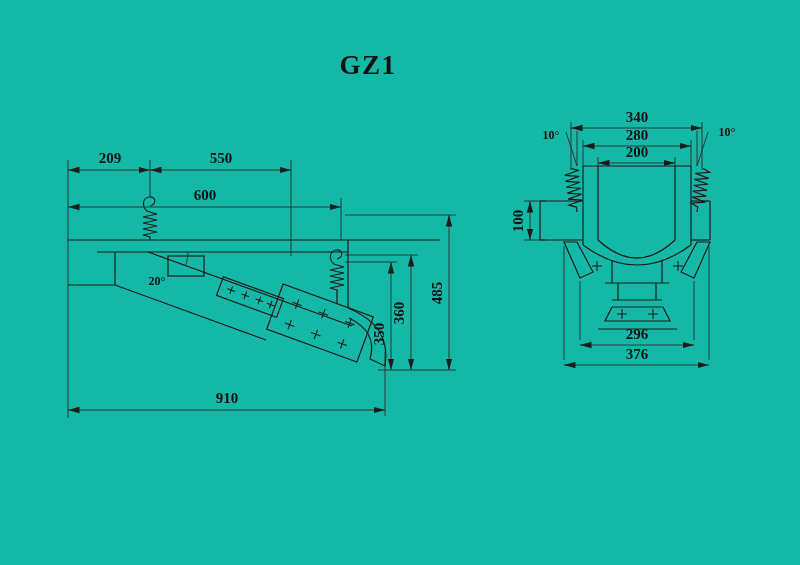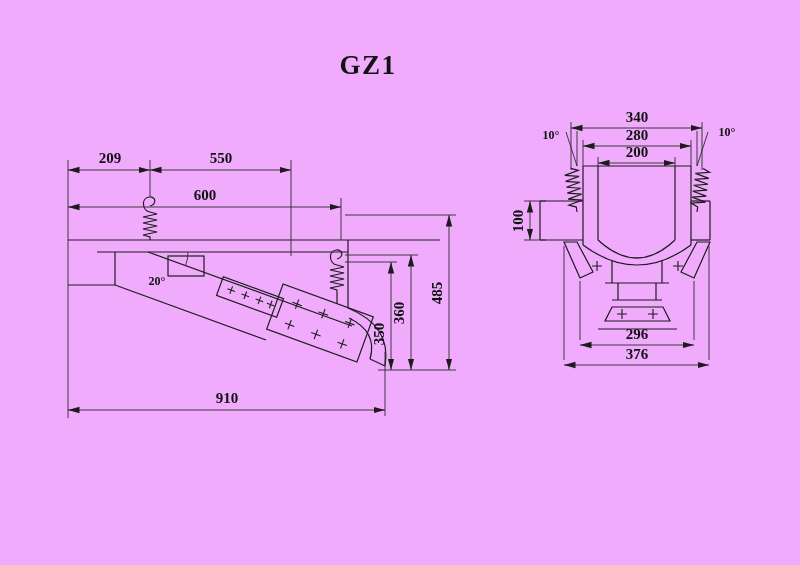--- a/index.html
+++ b/index.html
@@ -1,16 +1,16 @@
 <!DOCTYPE html>
 <html><head>
 <meta charset="utf-8">
 <style>
   html,body { margin:0; padding:0; background:#ffffff; }
-  .page { width:800px; height:565px; background:#f0abfc; overflow:hidden; position:relative; }
+  .page { width:800px; height:565px; background:#14b8a6; overflow:hidden; position:relative; }
   svg { display:block; }
   
   .s  { stroke:#1c1c1c; stroke-width:1.2; fill:none; }
   
   .t  { stroke:#2a2a2a; stroke-width:0.9; fill:none; }
   .dim-line { marker-start:url(#as); marker-end:url(#ae); }
   .mk { stroke:#1c1c1c; stroke-width:1.1; fill:none; }
   text { fill:#121212; }
   .dim   { font:bold 15px "Liberation Serif", serif; text-anchor:middle; }
   .ang   { font:bold 12px "Liberation Serif", serif; text-anchor:middle; }

